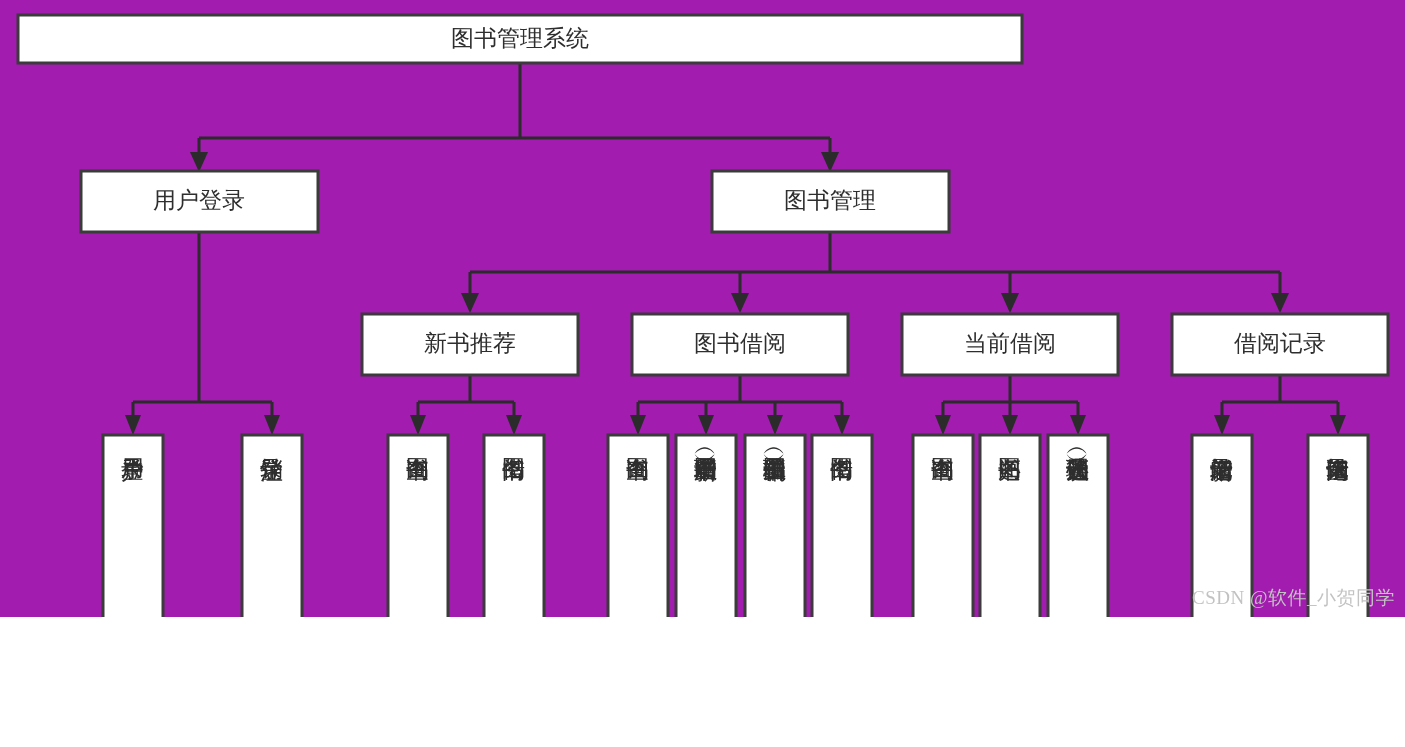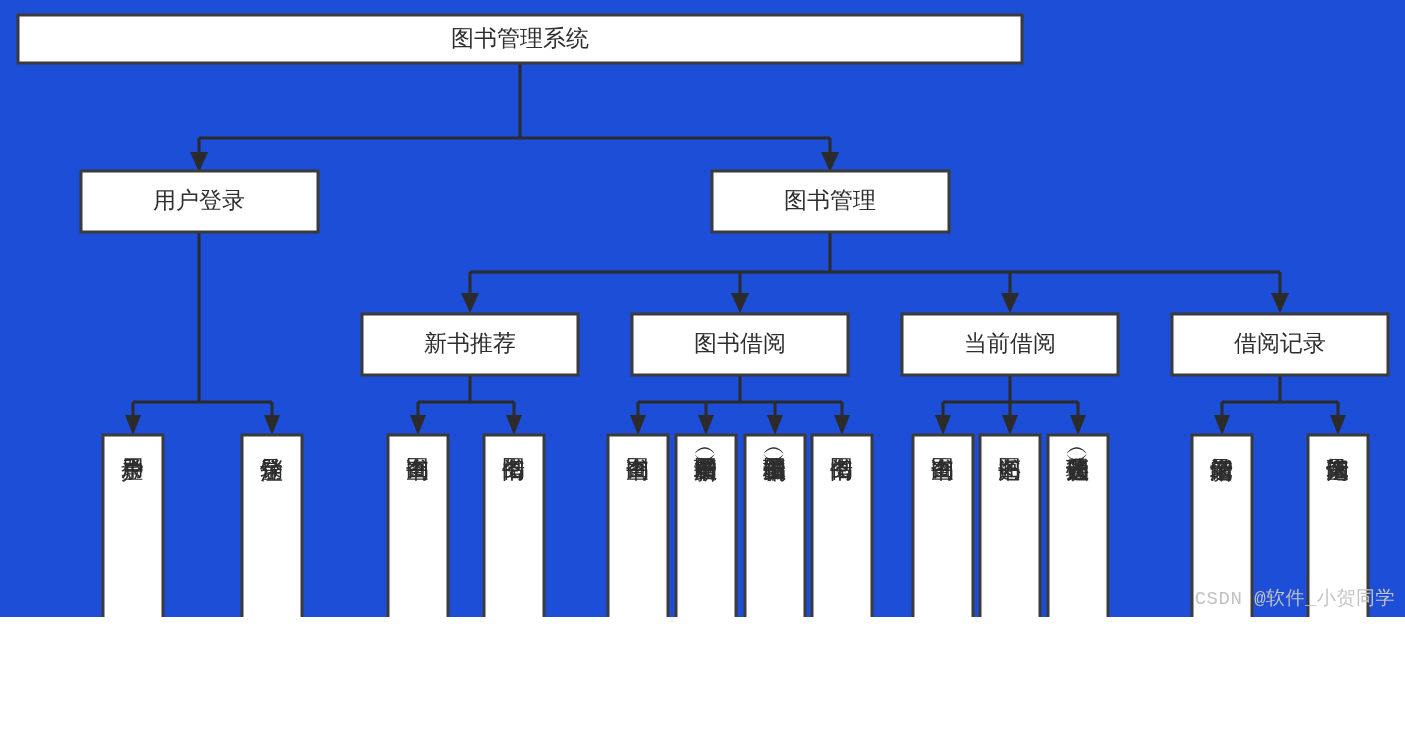--- a/index.html
+++ b/index.html
@@ -4,21 +4,21 @@
 <style>
   html, body {
     margin: 0;
     padding: 0;
     background: #ffffff;
   }
   #diagram-root {
     position: relative;
     width: 1405px;
     height: 617px;
-    background: #1d4ed8;
+    background: #a21caf;
     font-family: "Liberation Sans", "DejaVu Sans", sans-serif;
     overflow: hidden;
   }
   svg.canvas {
     position: absolute;
     top: 0;
     left: 0;
     width: 1405px;
     height: 747px;
   }
@@ -50,21 +50,21 @@
     font-size: 23px;
     fill: #2e2e2e;
     text-anchor: middle;
     dominant-baseline: middle;
     white-space: pre;
   }
   .watermark {
     position: absolute;
     right: 10px;
     bottom: 6px;
-    font-family: Liberation Mono, monospace;
+    font-family: Liberation Serif, serif;
     font-size: 19px;
     color: #c2c2c2;
     letter-spacing: 0.5px;
     pointer-events: none;
     user-select: none;
     white-space: pre;
   }
 </style>
 </head>
 <body>

